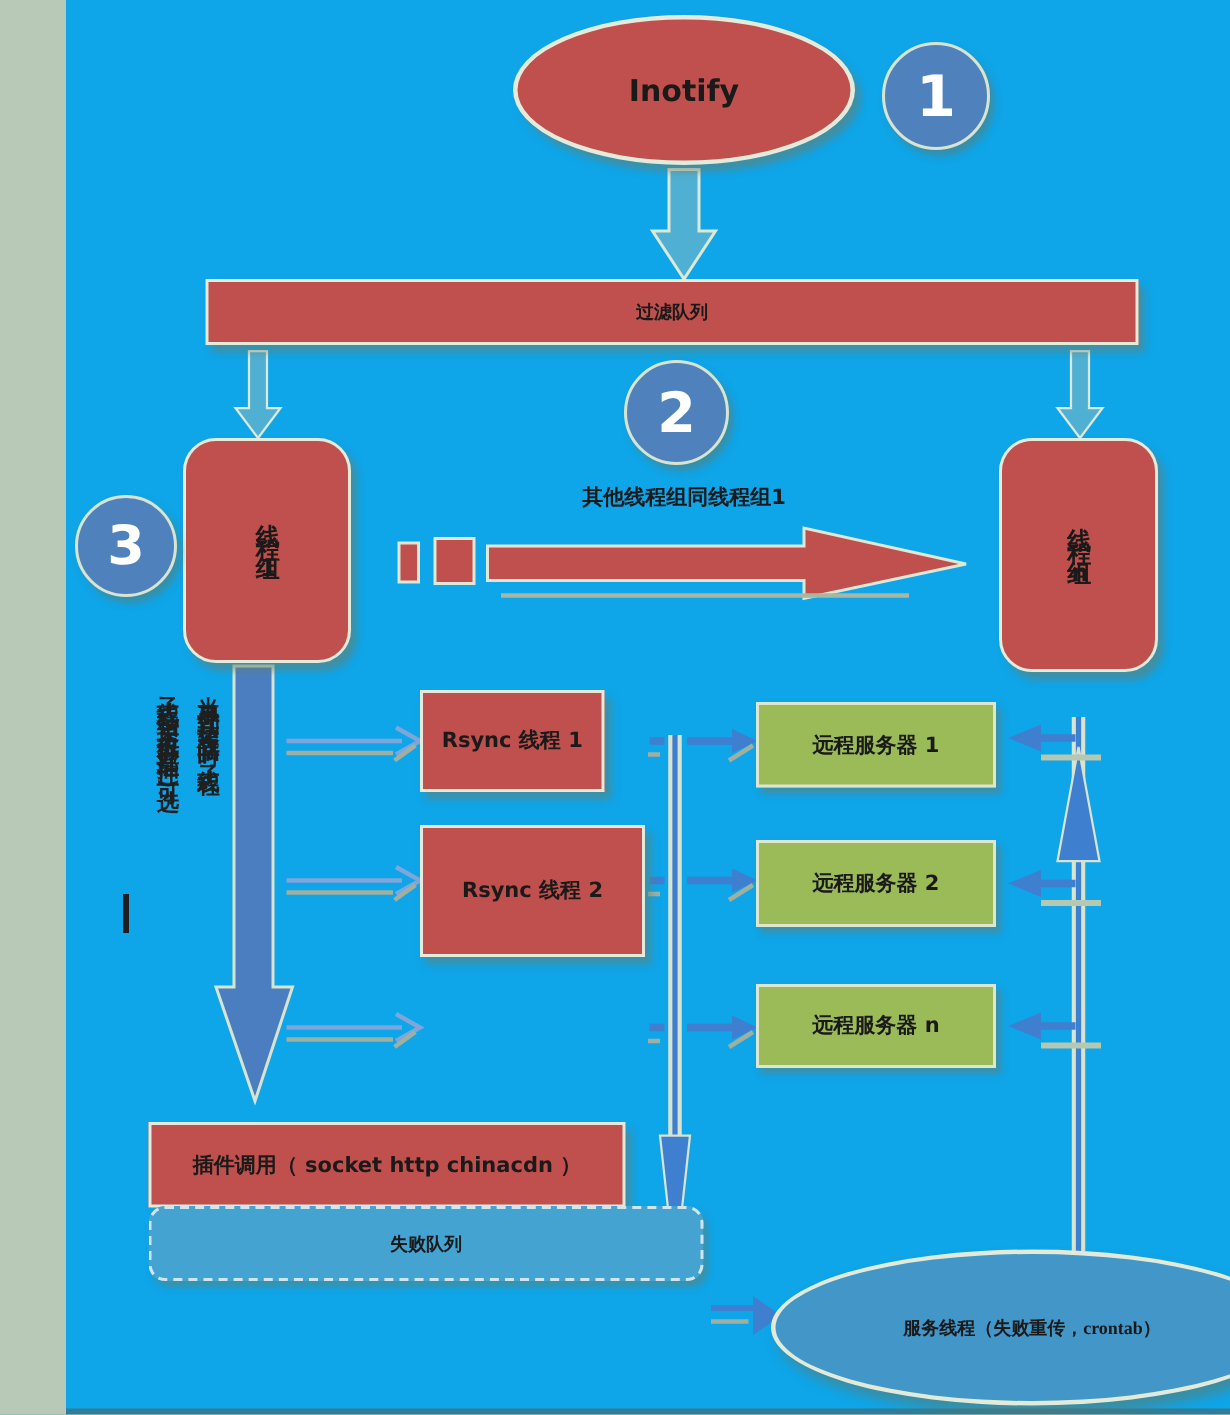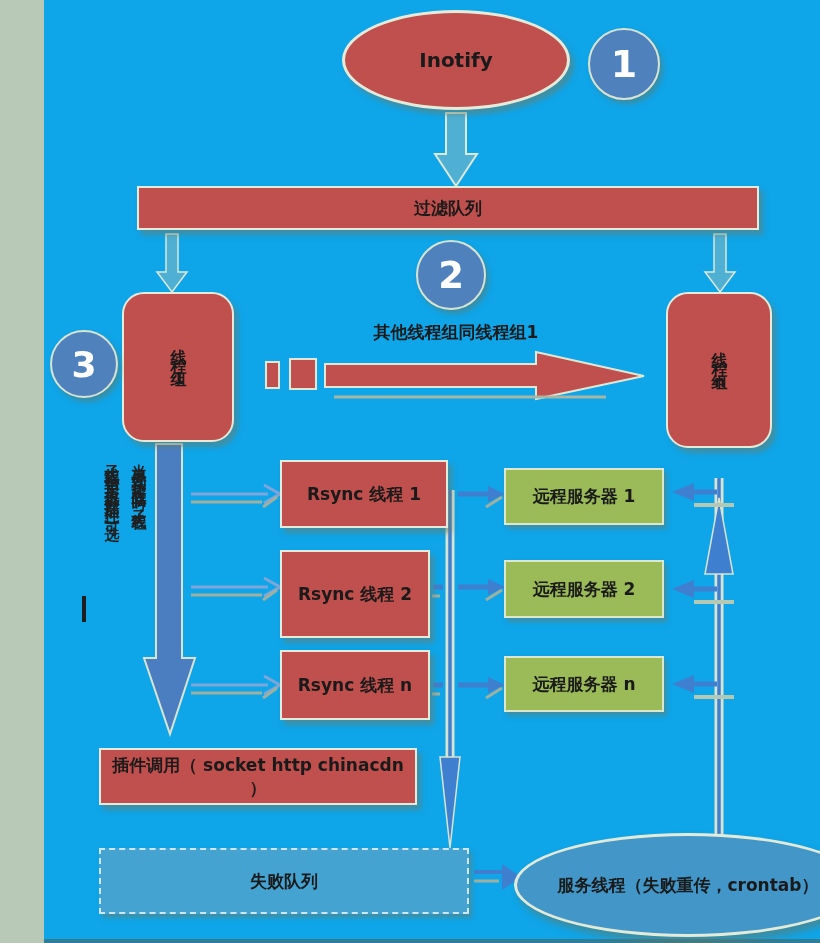--- a/index.html
+++ b/index.html
@@ -25,22 +25,22 @@
   .badge{position:absolute;z-index:3;border-radius:50%;background:#4f81bd;
     border:2px solid #d8e4d2;display:flex;align-items:center;justify-content:center;
     color:#fff;font-weight:bold;box-shadow:3px 4px 5px rgba(100,120,100,.5);}
   .label{font-weight:600;}
   .vtext{writing-mode:vertical-rl;text-orientation:upright;letter-spacing:11px;
     font-size:16px;font-weight:600;}
   #left-note{position:absolute;left:16px;top:452px;height:238px;width:92px;z-index:2;
     writing-mode:vertical-rl;text-orientation:mixed;font-size:15px;font-weight:600;
     letter-spacing:4px;line-height:27px;color:#1f1f1f;}
   #left-note div{margin:0;}
-  .small{font-size:17px;}
-  .mid{font-size:17px;}
+  .small{font-size:12px;font-family:Liberation Serif, serif;}
+  .mid{font-size:14px;}
 </style>
 </head>
 <body>
 
 <div id="stage">
 
   <svg class="connectors" width="820" height="943" viewBox="0 0 820 943">
 
     <g>
       <path d="M402 113 L422 113 L422 154 L433 154 L412 186 L391 154 L402 154 Z" fill="#4fb0d4" stroke="#dce8d8" stroke-width="2"></path>
@@ -173,45 +173,42 @@
 
   <div class="node brick rounded" style="left:622px;top:292px;width:106px;height:156px;">
     <span class="vtext">线程组n</span>
   </div>
 
   <div id="left-note">
     <div>当事件到达建立临时 子线程</div>
     <div>子线程结束后执行外部插件(可选)</div>
   </div>
 
-  <div class="node brick" style="left:236px;top:460px;width:168px;height:68px;">
+  <div class="node brick" style="left:236px;top:460px;width:123px;height:68px;">
     <span class="label mid">Rsync 线程 1</span>
   </div>
   <div class="node brick" style="left:236px;top:550px;width:150px;height:88px;">
     <span class="label mid">Rsync 线程 2</span>
   </div>
-  <div class="node brick" style="left:236px;top:650px;width:150px;height:70px;">
-    <span class="label mid">Rsync 线程 n</span>
-  </div>
 
   <div class="node green" style="left:460px;top:468px;width:160px;height:57px;">
     <span class="label mid">远程服务器 1</span>
   </div>
   <div class="node green" style="left:460px;top:560px;width:160px;height:58px;">
     <span class="label mid">远程服务器 2</span>
   </div>
   <div class="node brick" style="left:55px;top:748px;width:318px;height:57px;">
     <span class="label mid">插件调用（ socket http chinacdn ）</span>
   </div>
 
   <div class="node green" style="left:460px;top:656px;width:160px;height:56px;">
     <span class="label mid">远程服务器 n</span>
   </div>
 
-  <div class="node bluebox" style="left:55px;top:848px;width:370px;height:66px;">
+  <div class="node bluebox" style="left:55px;top:804px;width:370px;height:50px;border-radius:11px;">
     <span class="label small">失败队列</span>
   </div>
 
   <div class="node blueellipse" style="left:470px;top:833px;width:348px;height:104px;">
     <span class="label small">服务线程（失败重传，</span>
     <span class="label small">crontab）</span>
   </div>
 
 </div>
 

